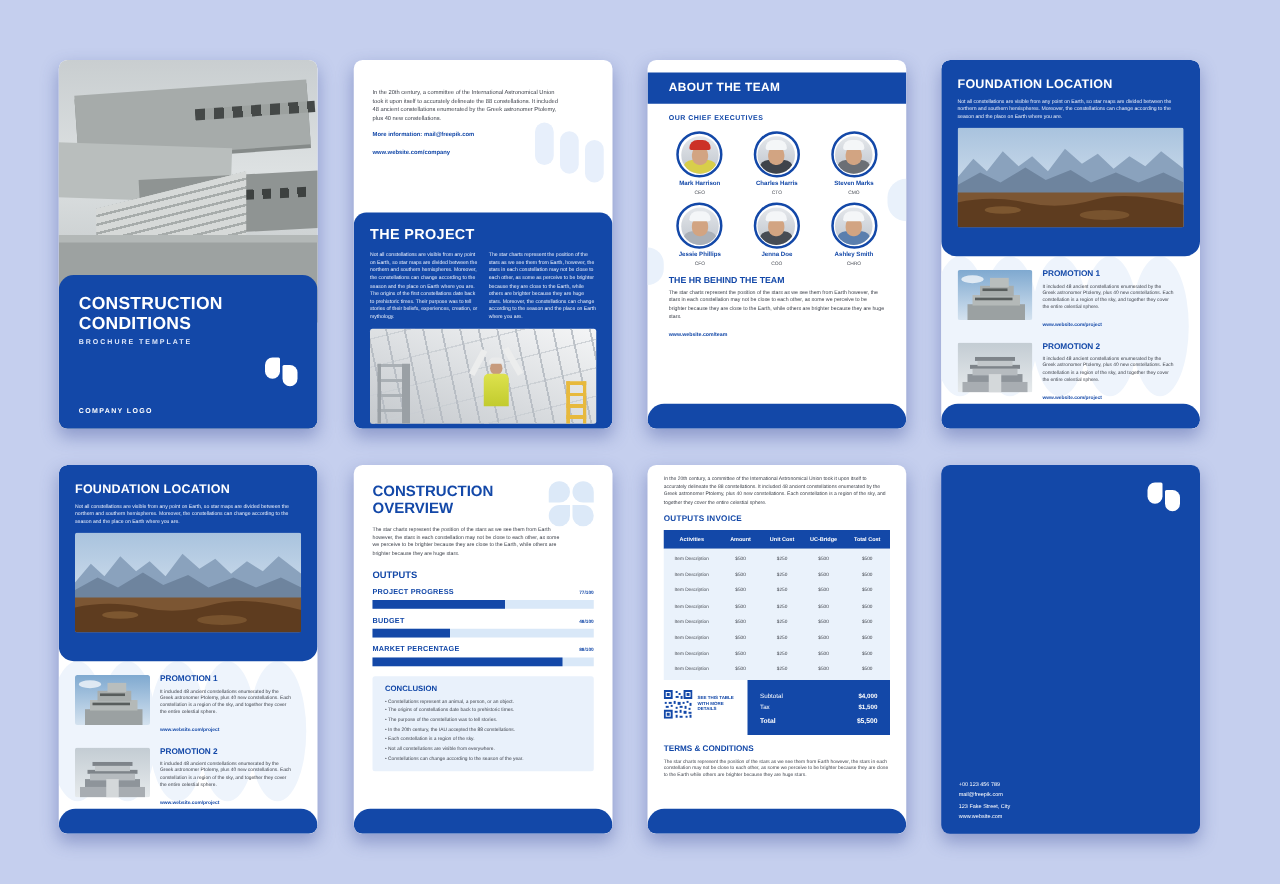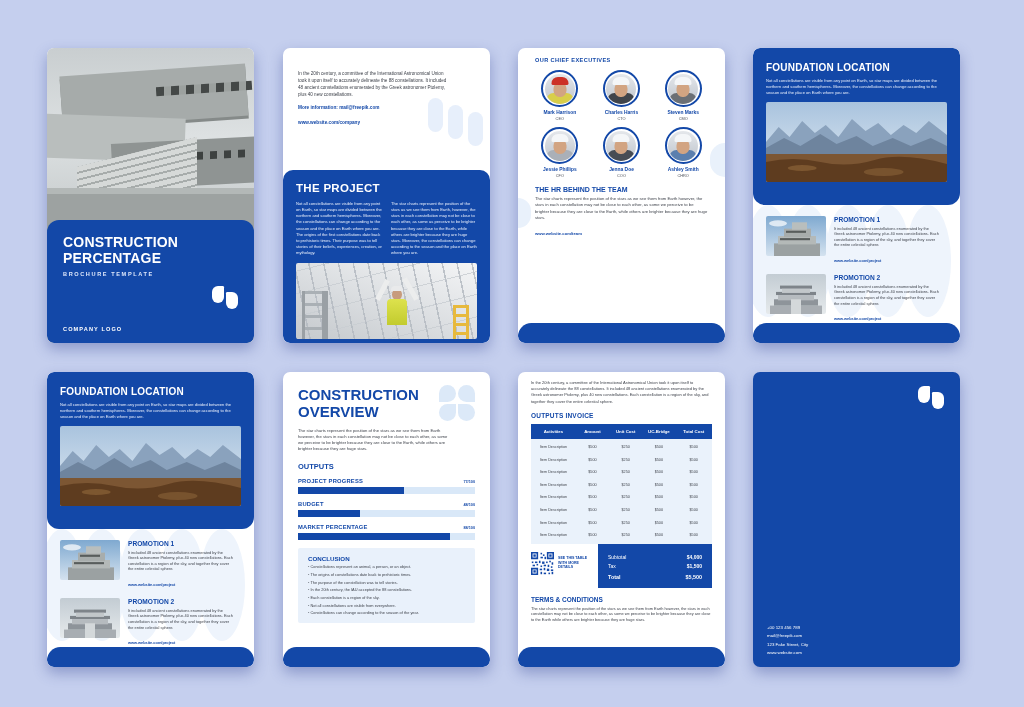--- a/index.html
+++ b/index.html
@@ -126,21 +126,21 @@
 
   
   .p-overview{padding:15px}
   .pinwheel{position:absolute;right:15px;top:13px;width:36px;height:36px;display:grid;
         grid-template-columns:1fr 1fr;gap:2px}
   .pinwheel i{background:#dce9f8}
   .pinwheel i:nth-child(1){border-radius:50% 50% 50% 0}
   .pinwheel i:nth-child(2){border-radius:50% 50% 0 50%}
   .pinwheel i:nth-child(3){border-radius:50% 0 50% 50%}
   .pinwheel i:nth-child(4){border-radius:0 50% 50% 50%}
-  .ov-title{width:132px;font-size:15px;font-weight:800;color:var(--blue);line-height:1.12}
+  .ov-title{width:132px;font-size:12px;font-weight:800;color:var(--blue);line-height:1.12}
   .ov-intro{margin-top:7px;width:152px;font-size:4.2px;line-height:1.5;color:var(--ink)}
   .ov-section{margin-top:9px;font-size:7.5px;font-weight:800;color:var(--blue)}
   .bar-group{margin-top:7px}
   .bar-head{display:flex;justify-content:space-between;align-items:baseline}
   .bar-label{font-size:5.8px;font-weight:800;color:var(--blue);letter-spacing:.2px}
   .bar-value{font-size:3.8px;font-weight:700;color:var(--blue)}
   .track{margin-top:3px;height:7px;background:var(--track)}
   .fill{height:100%;background:var(--blue)}
   .conclusion{margin-top:8px;background:var(--tint);padding:7px 10px 8px;border-radius:2px}
   .conclusion h3{font-size:6.2px;font-weight:800;color:var(--blue)}
@@ -183,21 +183,21 @@
     <div class="cover-photo">
       <div class="cp cp-a"></div>
       <div class="cp cp-w1"></div>
       <div class="cp cp-b"></div>
       <div class="cp cp-c"></div>
       <div class="cp cp-w2"></div>
       <div class="cp cp-stairs"></div>
       <div class="cp cp-mass"></div>
     </div>
     <div class="cover-panel">
-      <div class="cover-title">CONSTRUCTION PERCENTAGE</div>
+      <div class="cover-title">CONSTRUCTION CONDITIONS</div>
       <div class="cover-subtitle">BROCHURE TEMPLATE</div>
       <div class="logo logo-cover">
           <i class="l1"></i>
           <i class="l2"></i>
         </div>
       <div class="cover-company">COMPANY LOGO</div>
     </div>
   </div>
 
   <div class="page p-company">
@@ -226,20 +226,23 @@
           <div class="pp-cap"></div>
           <div class="pp-vest"></div>
         <div class="pp-ladder"></div>
       </div>
     </div>
   </div>
 
   <div class="page p-team">
     <div class="td-l"></div>
     <div class="td-r"></div>
+    <div class="band">
+      <span>ABOUT THE TEAM</span>
+    </div>
     <div class="team-sub">OUR CHIEF EXECUTIVES</div>
     <div class="members">
       <div class="member">
         <div class="avatar">
             <div class="av-in">
           <div class="av-body" style="background: rgb(216, 206, 74);"></div>
           <div class="av-head"></div>
           <div class="av-helmet" style="background: rgb(204, 49, 39);"></div>
         </div>
           </div>

